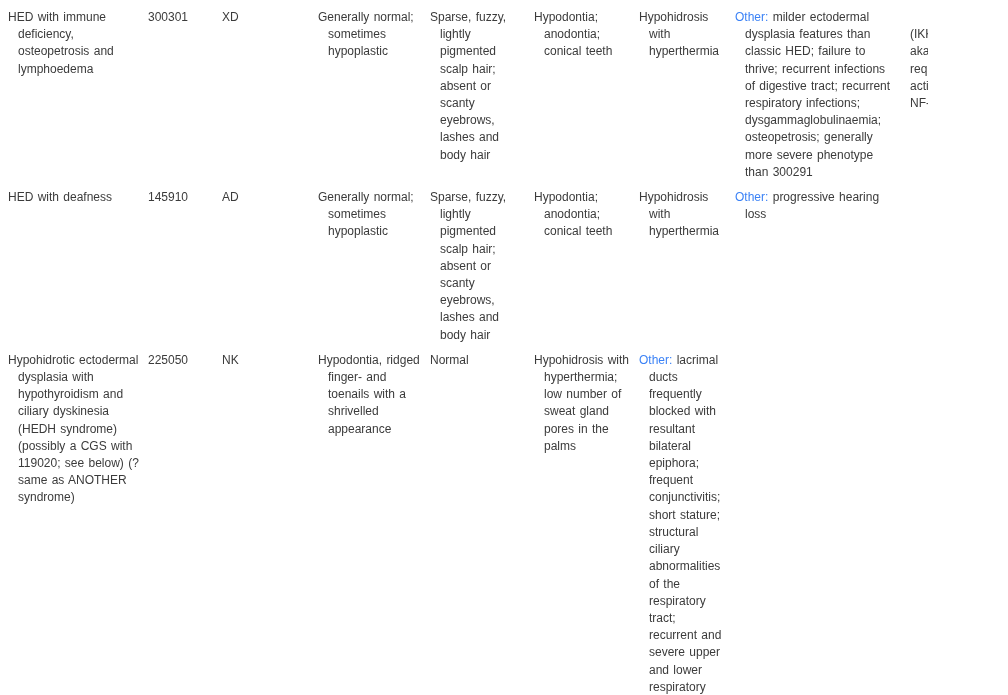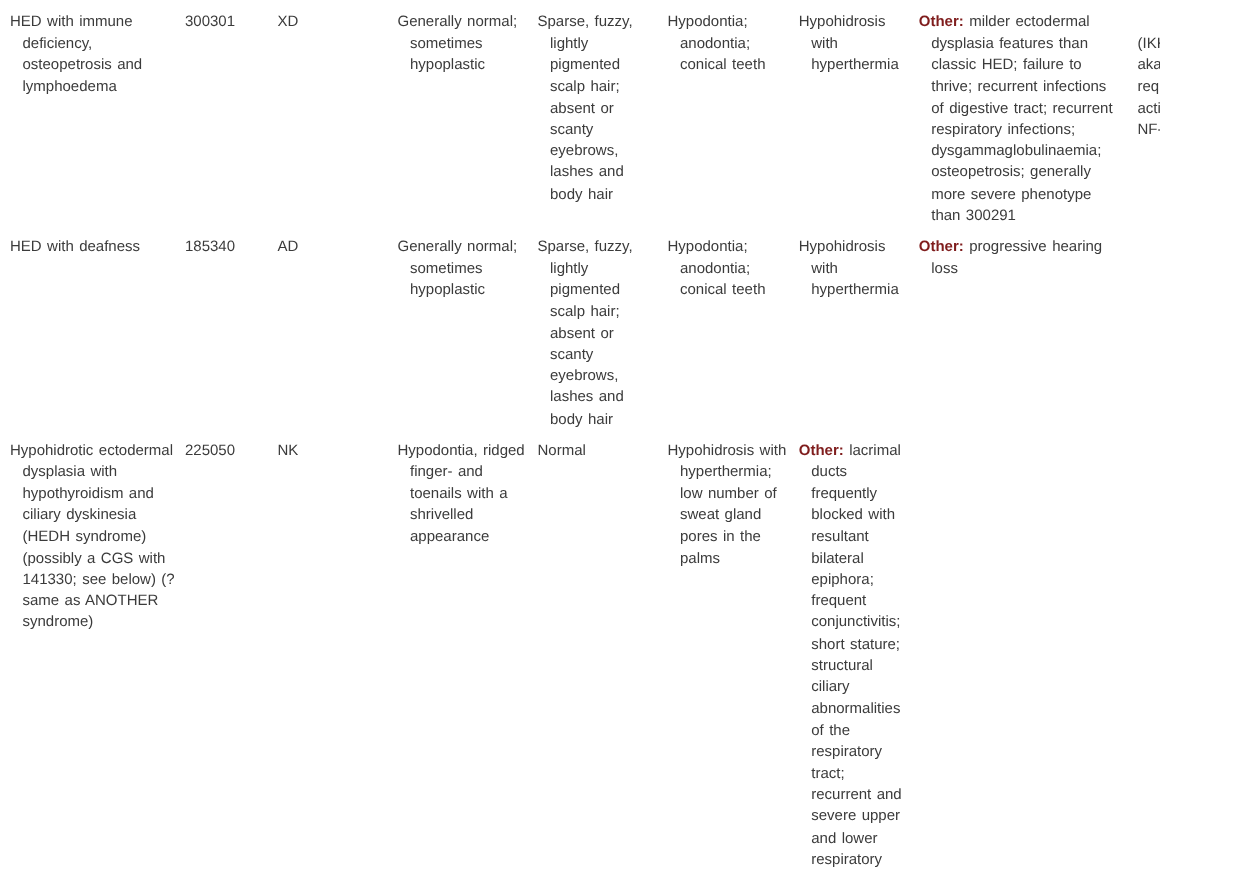--- a/index.html
+++ b/index.html
@@ -19,21 +19,21 @@
   }
   .trow {
     display: grid;
     grid-template-columns: 140px 74px 96px 112px 104px 105px 96px 165px 104px;
     align-items: start;
     margin-bottom: 8px;
   }
   .cell { box-sizing: border-box; padding-right: 7px; }
   .hang, .para { padding-left: 10px; text-indent: -10px; }
   .para { margin: 0; }
-  b { font-weight: bold; color: #7f1d1d; }
+  b { font-weight: normal; color: #3b82f6; }
   i { font-style: italic; margin-left: 39px; }
 </style>
 </head>
 <body>
 
 <div class="page">
 
   <div class="trow">
     <div class="cell hang">HED with immune deficiency, osteopetrosis and lymphoedema</div>
     <div class="cell">300301</div>
@@ -43,34 +43,34 @@
     <div class="cell hang">Hypodontia; anodontia; conical teeth</div>
     <div class="cell hang">Hypohidrosis with hyperthermia</div>
     <div class="cell">
       <p class="para"><b>Other:</b> <span>milder ectodermal dysplasia features than classic HED; failure to thrive; recurrent infections of digestive tract; recurrent respiratory infections; dysgammaglobulinaemia; osteopetrosis; generally more severe phenotype than 300291</span></p>
     </div>
     <div class="cell hang"><i>IKBKG</i> <span>(IKKγ gene, aka NEMO) required for activation of NF-κB</span></div>
   </div>
 
   <div class="trow">
     <div class="cell hang">HED with deafness</div>
-    <div class="cell">185340</div>
+    <div class="cell">145910</div>
     <div class="cell">AD</div>
     <div class="cell hang">Generally normal; sometimes hypoplastic</div>
     <div class="cell hang">Sparse, fuzzy, lightly pigmented scalp hair; absent or scanty eyebrows, lashes and body hair</div>
     <div class="cell hang">Hypodontia; anodontia; conical teeth</div>
     <div class="cell hang">Hypohidrosis with hyperthermia</div>
     <div class="cell">
       <p class="para"><b>Other:</b> <span>progressive hearing loss</span></p>
     </div>
     <div class="cell"></div>
   </div>
 
   <div class="trow">
-    <div class="cell hang">Hypohidrotic ectodermal dysplasia with hypothyroidism and ciliary dyskinesia (HEDH syndrome) (possibly a CGS with 141330; see below) (? same as ANOTHER syndrome)</div>
+    <div class="cell hang">Hypohidrotic ectodermal dysplasia with hypothyroidism and ciliary dyskinesia (HEDH syndrome) (possibly a CGS with 119020; see below) (? same as ANOTHER syndrome)</div>
     <div class="cell">225050</div>
     <div class="cell">NK</div>
     <div class="cell hang">Hypodontia, ridged finger- and toenails with a shrivelled appearance</div>
     <div class="cell hang">Normal</div>
     <div class="cell hang">Hypohidrosis with hyperthermia; low number of sweat gland pores in the palms</div>
     <div class="cell">
       <p class="para"><b>Other:</b> <span>lacrimal ducts frequently blocked with resultant bilateral epiphora; frequent conjunctivitis; short stature; structural ciliary abnormalities of the respiratory tract; recurrent and severe upper and lower respiratory infections; severe cow’s milk intolerance in infancy; elevated thyrotropin;</span></p>
     </div>
     <div class="cell"></div>
   </div>

